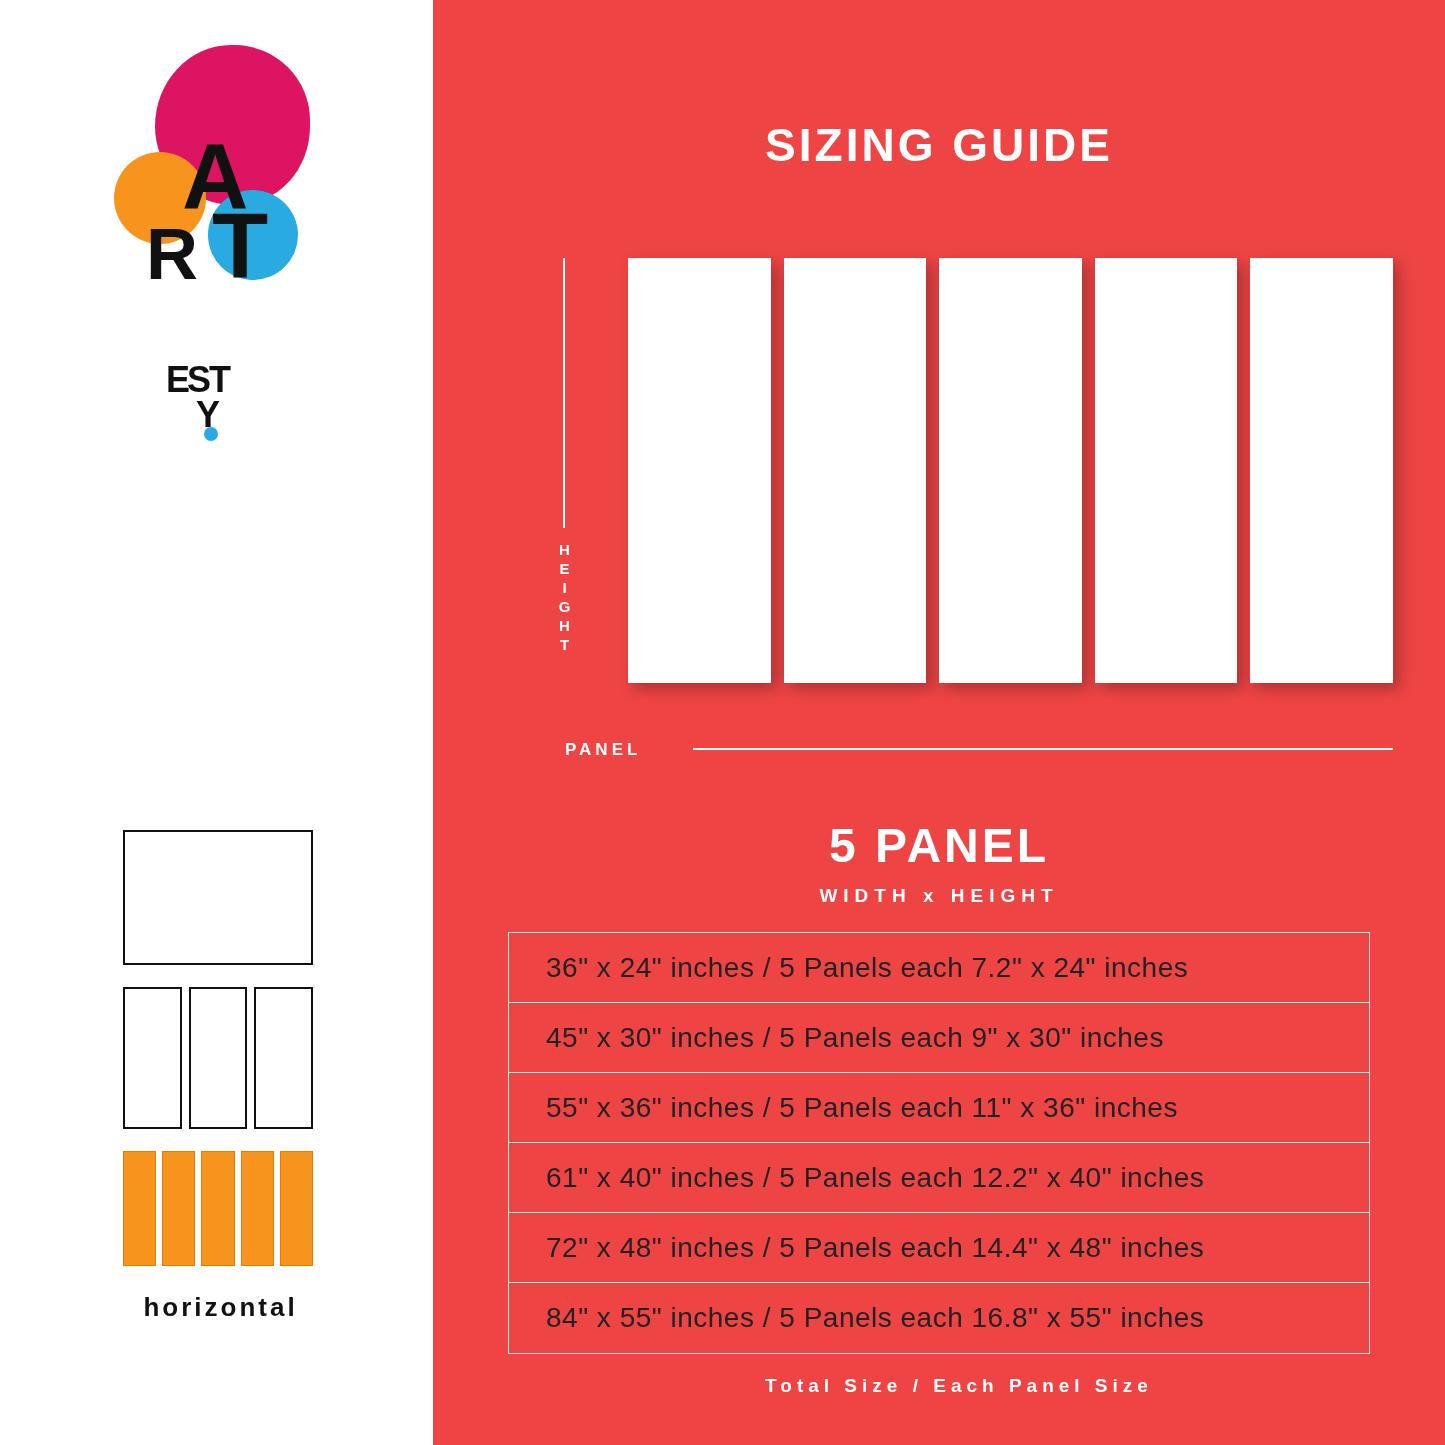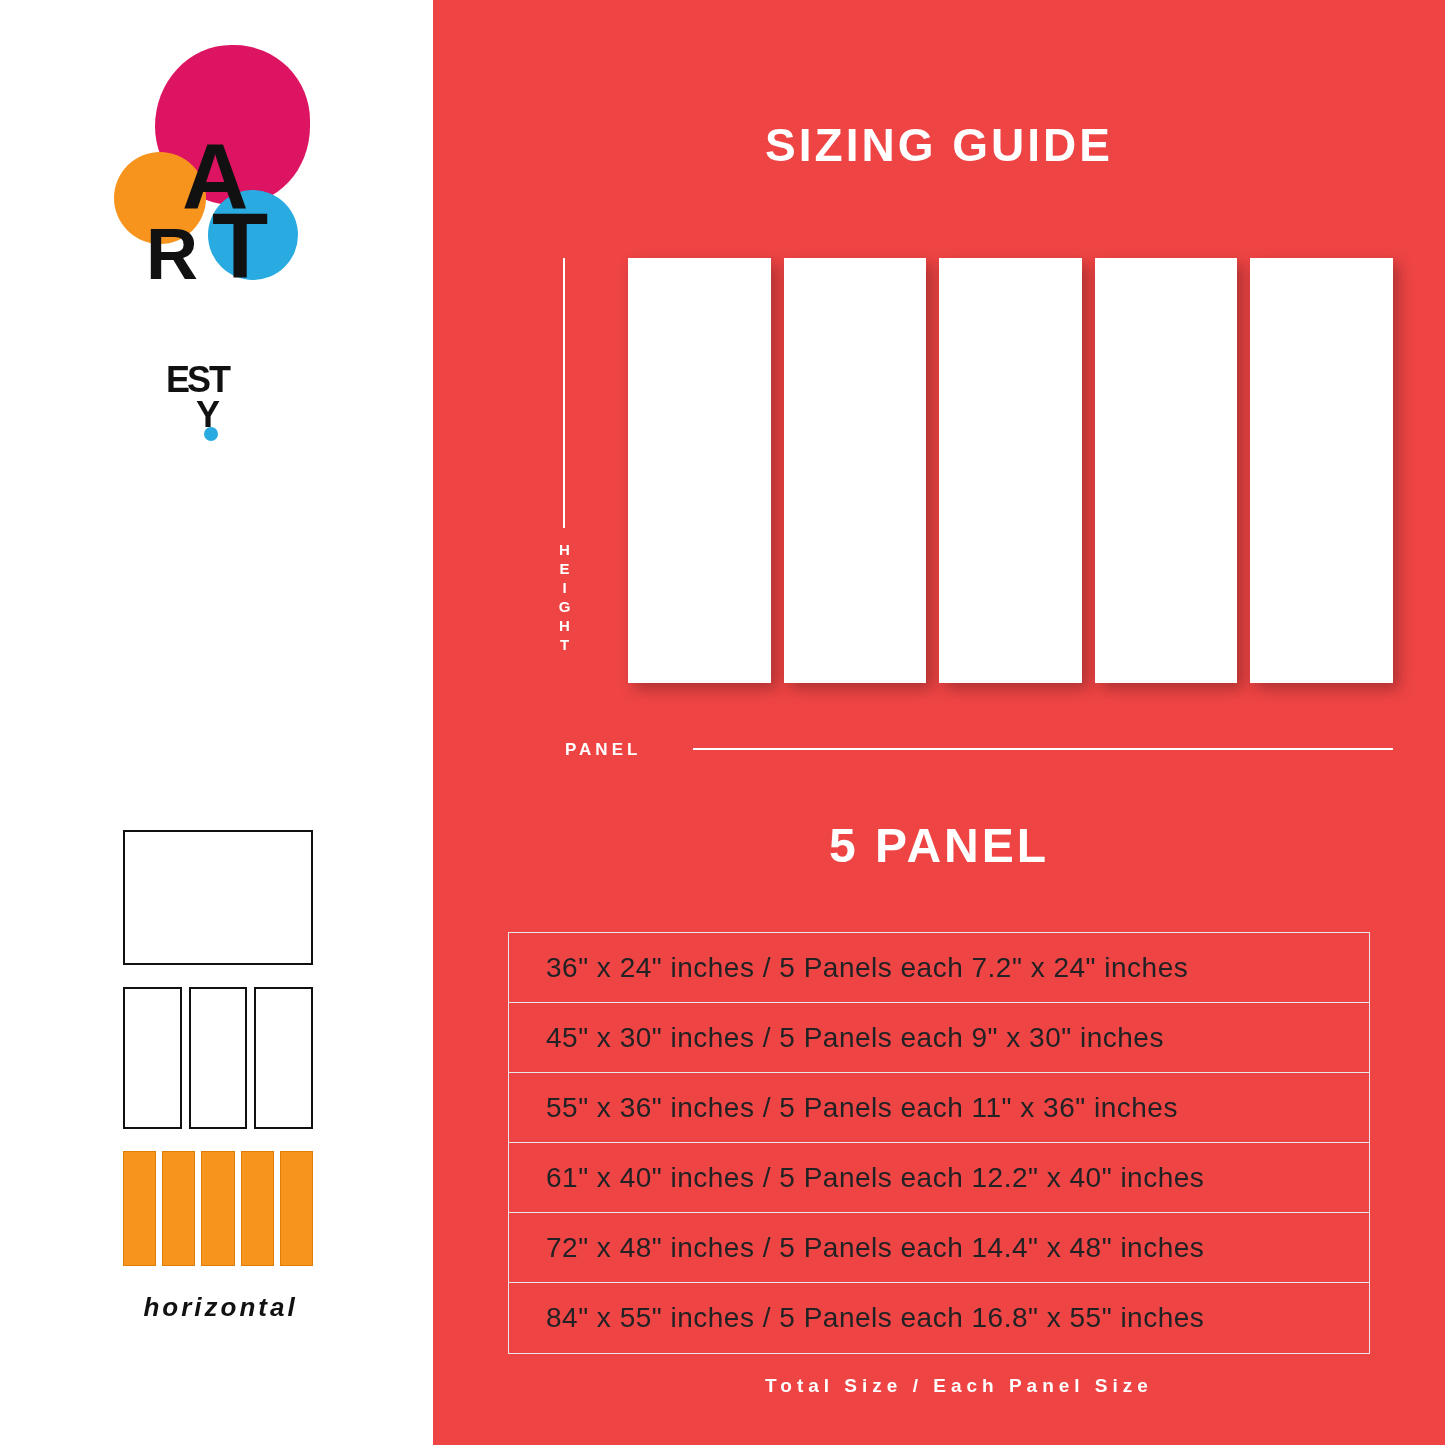--- a/index.html
+++ b/index.html
@@ -117,21 +117,20 @@
     box-sizing: border-box;
   }
   .thumb-label {
     margin-top: 26px;
     width: 195px;
     text-align: center;
     font-size: 26px;
     font-weight: bold;
     letter-spacing: 3px;
     color: #111111;
-    font-style: italic;
   }
 
   
   .right-col {
     position: absolute;
     left: 433px; top: 0;
     width: 1140px;
     height: 1445px;
     background: #ef4444;
   }
@@ -317,20 +316,21 @@
         <div></div>
         <div></div>
         <div></div>
         <div></div>
       </div>
       <div class="width-label">PANEL</div>
       <div class="width-line"></div>
     </div>
 
     <div class="panel-count">5 PANEL</div>
+    <div class="panel-sub">WIDTH x HEIGHT</div>
 
     <div class="size-table">
       <div class="size-row">
           <span>36" x 24" inches / 5 Panels each 7.2" x 24" inches</span>
         </div>
       <div class="size-row">
           <span>45" x 30" inches / 5 Panels each 9" x 30" inches</span>
         </div>
       <div class="size-row">
           <span>55" x 36" inches / 5 Panels each 11" x 36" inches</span>

